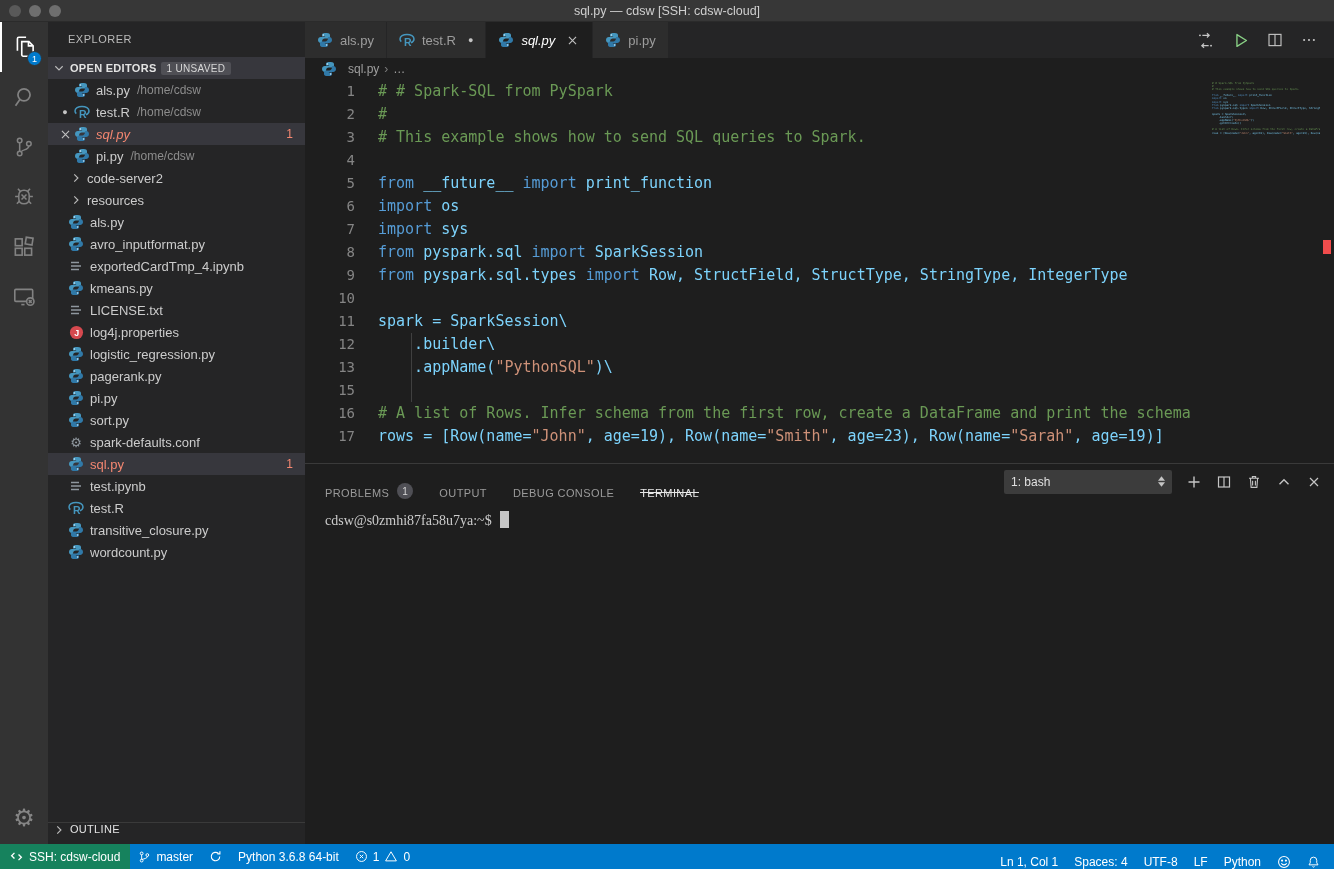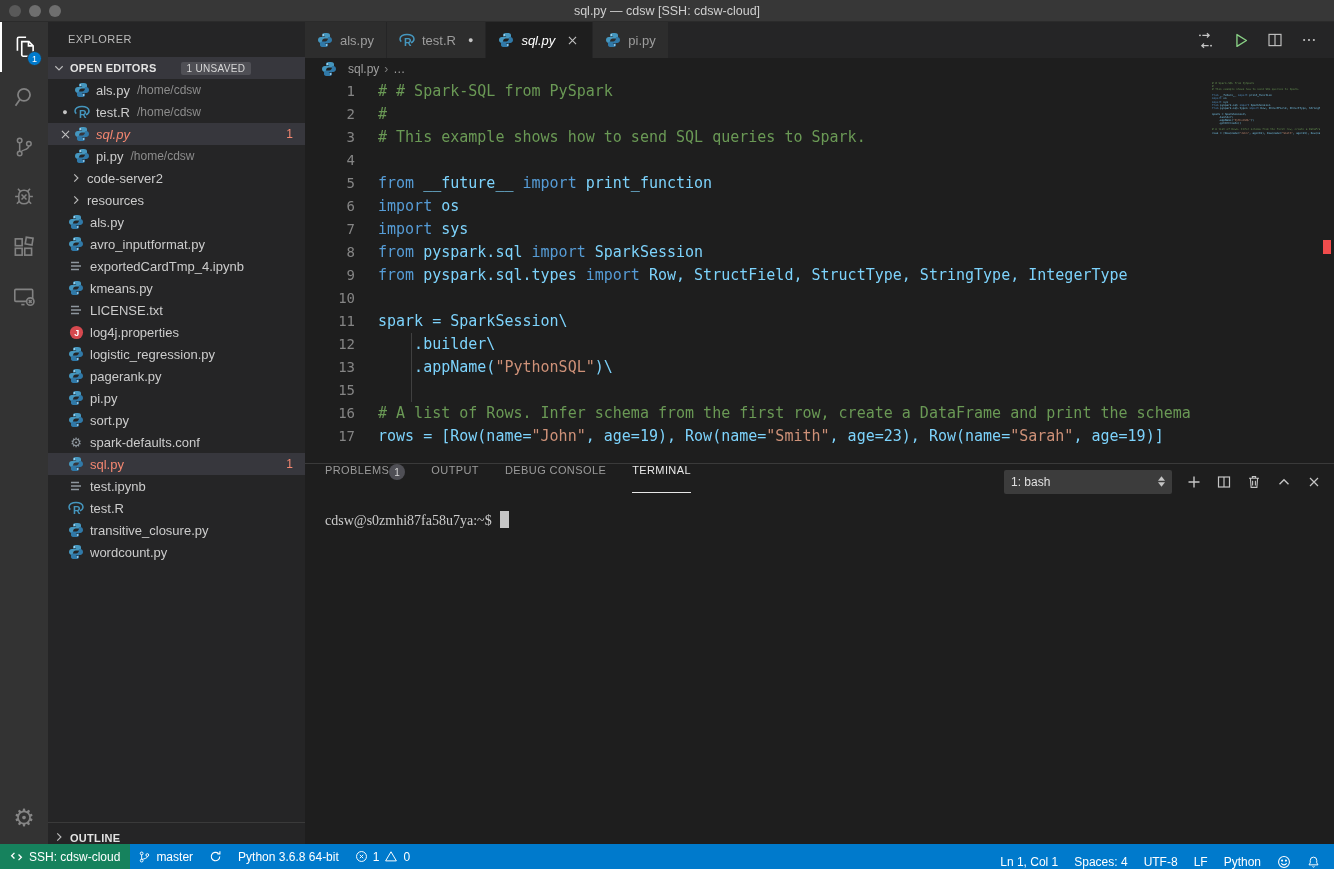--- a/index.html
+++ b/index.html
@@ -15,37 +15,37 @@
 .main{flex:1;display:flex;min-height:0}
 .activitybar{flex:0 0 48px;background:#333333;display:flex;flex-direction:column;align-items:center}
 .ab-item{width:48px;height:50px;display:flex;align-items:center;justify-content:center;color:#828282;position:relative;cursor:pointer}
 .ab-item.active{color:#ffffff;border-left:2px solid #ffffff}
 .ab-badge{position:absolute;right:6px;bottom:6px;background:#007acc;color:#fff;font-size:9px;min-width:15px;height:15px;border-radius:50%;display:flex;align-items:center;justify-content:center;border:1px solid #333}
 .ab-gear{margin-top:auto;margin-bottom:14px;color:#858585;font-size:24px;line-height:24px;cursor:pointer}
 
 .sidebar{flex:0 0 257px;background:#252526;display:flex;flex-direction:column;color:#cccccc;min-height:0;overflow:hidden}
 .sb-title{flex:0 0 35px;line-height:35px;padding-left:20px;font-size:11px;color:#bbbbbb;letter-spacing:.5px}
 .section-header{flex:0 0 22px;display:flex;align-items:center;background:#37373d;font-size:11px;font-weight:bold;color:#e3e3e3;letter-spacing:.3px;padding-left:3px;cursor:pointer}
-.badge-unsaved{background:#4f4f55;color:#d7d7d7;font-size:10px;font-weight:normal;padding:1px 6px;margin-left:24px;border-radius:2px}
+.badge-unsaved{background:#4f4f55;color:#d7d7d7;font-size:10px;font-weight:normal;padding:1px 6px;margin-left:4px;border-radius:2px}
 .row{height:22px;display:flex;align-items:center;font-size:13px;cursor:pointer;white-space:nowrap;overflow:hidden}
 .row.selected{background:#37373d}
 .oe-row{padding-left:8px}
 .slot{flex:0 0 18px;display:flex;justify-content:center;align-items:center;color:#c5c5c5}
 .mod-dot{font-size:9px;color:#c5c5c5}
 .fileicon{flex:0 0 16px;width:16px;height:16px;display:inline-flex;align-items:center;justify-content:center;margin-right:6px}
 .g-glyph{color:#8f979e;font-size:13px;line-height:13px}
 .fname{color:#cccccc}
 .fname.err{color:#f48771}
 .italic{font-style:italic}
 .fpath{color:#8c8c8c;font-size:12px;margin-left:7px}
 .errcount{margin-left:auto;margin-right:12px;color:#f48771;font-size:12px}
 .tree-row{padding-left:20px}
 .chev{flex:0 0 16px;display:flex;align-items:center;justify-content:center;margin-right:3px}
 .tree-box{flex:1 1 auto;min-height:0;overflow:hidden}
-.outline-header{margin-top:auto;flex:0 0 22px;border-top:1px solid #3a3a3a;display:flex;align-items:flex-end;font-size:11px;font-weight:bold;color:#e3e3e3;letter-spacing:.3px;padding-left:3px;cursor:pointer}
+.outline-header{margin-top:auto;flex:0 0 22px;border-top:1px solid #3a3a3a;display:flex;align-items:flex-start;font-size:11px;font-weight:normal;color:#e3e3e3;letter-spacing:.3px;padding-left:3px;cursor:pointer}
 
 .editor-col{flex:1;display:flex;flex-direction:column;min-width:0;background:#1e1e1e}
 .tabbar{flex:0 0 36px;background:#252526;display:flex}
 .tabs{display:flex}
 .tab{display:flex;align-items:center;padding:0 12px;background:#2d2d2d;border-right:1px solid #252526;font-size:13px;color:#9d9d9d;cursor:pointer}
 .tab.active{background:#1e1e1e;color:#ffffff}
 .tab .fileicon{margin-right:7px}
 .tab-close{color:#c0c0c0;margin-left:10px;display:flex;align-items:center}
 .tab-dot{color:#c5c5c5;font-size:9px;margin-left:12px}
 .editor-actions{margin-left:auto;display:flex;align-items:center;gap:16px;padding-right:16px;color:#c5c5c5}
@@ -58,21 +58,21 @@
 .ltext{padding-left:23px}
 .tk-c{color:#6a9955}.tk-k{color:#569cd6}.tk-s{color:#ce9178}.tk-p{color:#7dd3fc}
 .indent-guide{position:absolute;left:106px;top:253px;width:1px;height:69px;background:#404040}
 .minimap{position:absolute;top:2px;right:14px;width:108px;overflow:hidden;opacity:.9}
 .mm-line{height:3.1px;line-height:3.1px;font-family:"DejaVu Sans Mono",monospace;font-size:2.7px;white-space:pre;overflow:hidden}
 .overview{position:absolute;top:0;right:0;width:14px;height:100%}
 .err-marker{position:absolute;right:3px;top:160px;width:8px;height:14px;background:#f14c4c}
 
 .panel{flex:0 0 381px;display:flex;flex-direction:column;background:#1e1e1e;border-top:1px solid #3a3a3a}
 .panel-header{flex:0 0 35px;display:flex;align-items:center;padding:0 12px 0 20px}
-.ptab{font-size:11px;letter-spacing:.4px;color:#9b9b9b;margin-right:26px;display:flex;align-items:flex-start;gap:0;height:100%;cursor:pointer;position:relative}
+.ptab{font-size:11px;letter-spacing:.4px;color:#9b9b9b;margin-right:26px;display:flex;align-items:flex-end;gap:8px;height:100%;cursor:pointer;position:relative}
 .ptab.active{color:#e7e7e7}
 .ptab.active::after{content:"";position:absolute;bottom:6px;left:0;right:0;height:1px;background:#e7e7e7}
 .ptab-badge{background:#4f4f55;color:#d7d7d7;border-radius:50%;width:16px;height:16px;font-size:10px;display:flex;align-items:center;justify-content:center}
 .panel-right{margin-left:auto;display:flex;align-items:center;gap:14px;color:#c5c5c5}
 .term-select{background:#3c3c3c;color:#e0e0e0;font-size:12px;height:24px;width:168px;display:flex;align-items:center;padding:0 7px;justify-content:space-between;cursor:pointer;border-radius:2px}
 .sel-arrows{display:flex;flex-direction:column;gap:1px;align-items:center}
 .sel-arrows svg{display:block}
 .pa{display:flex;align-items:center;cursor:pointer}
 .terminal{flex:1;padding:12px 0 0 20px;font-family:Liberation Serif, serif;font-size:14px;color:#cccccc}
 .cursor{display:inline-block;width:9px;height:17px;background:#c6c6c6;vertical-align:text-bottom;margin-left:8px}

